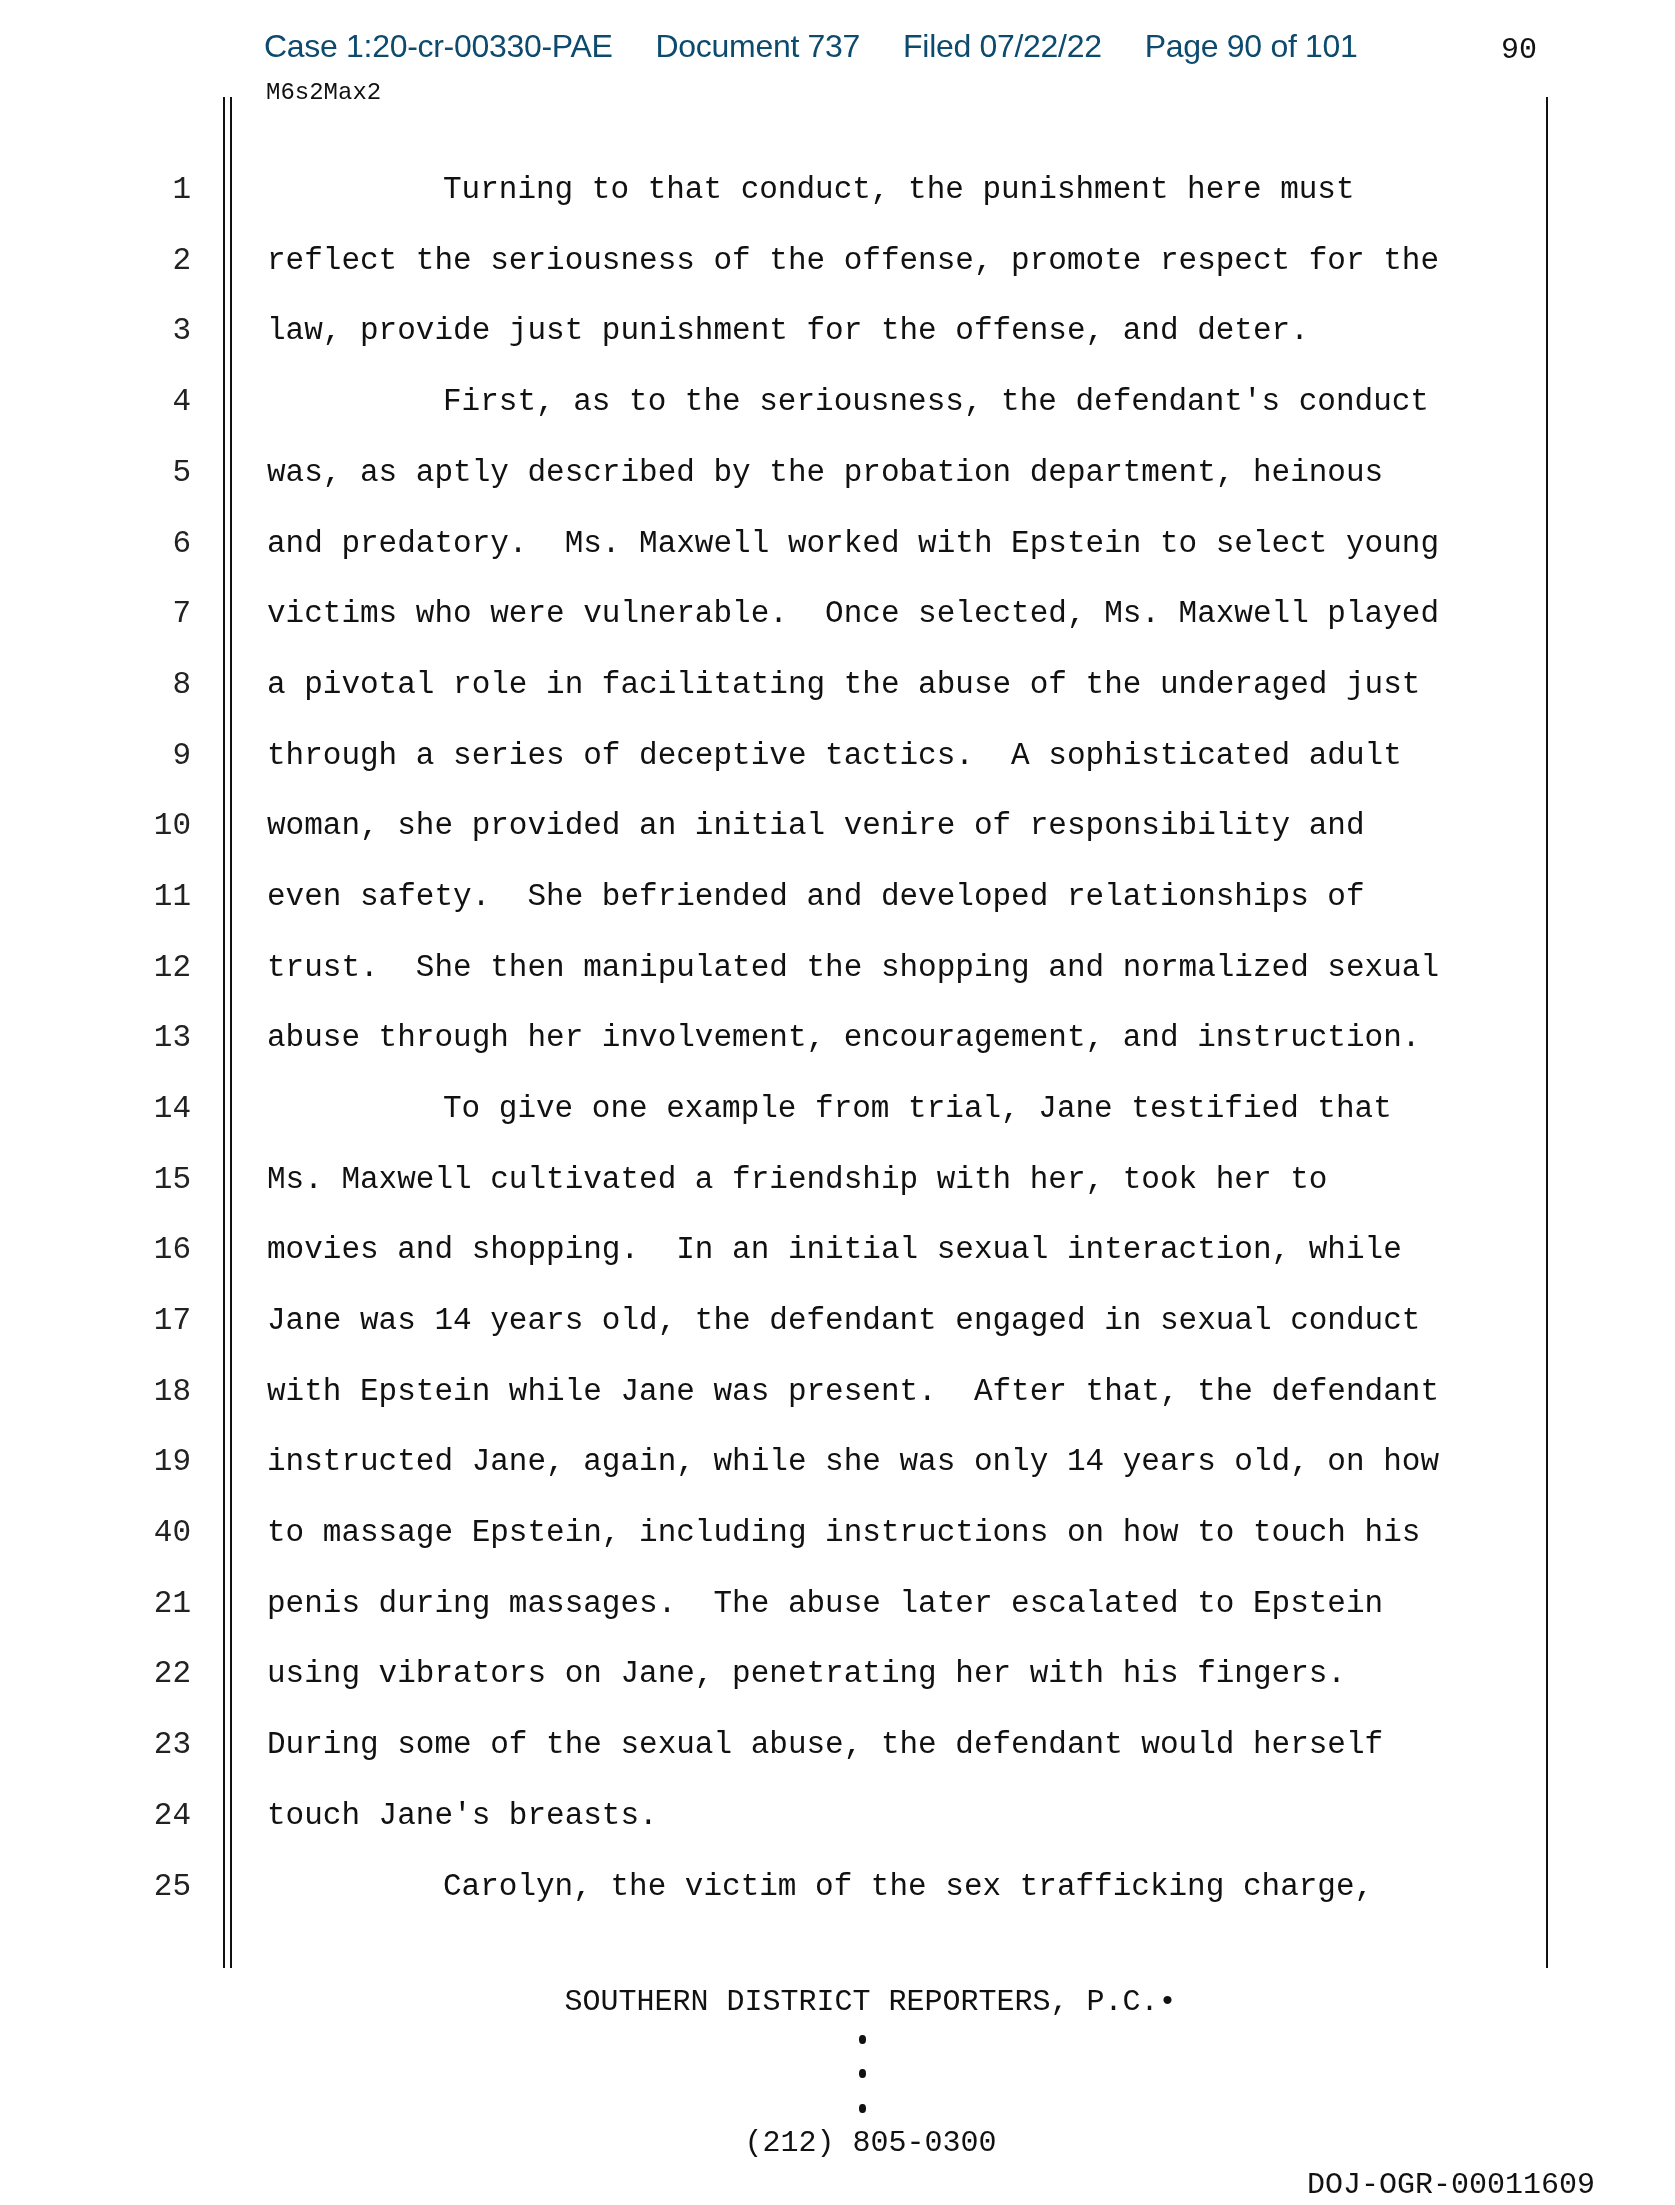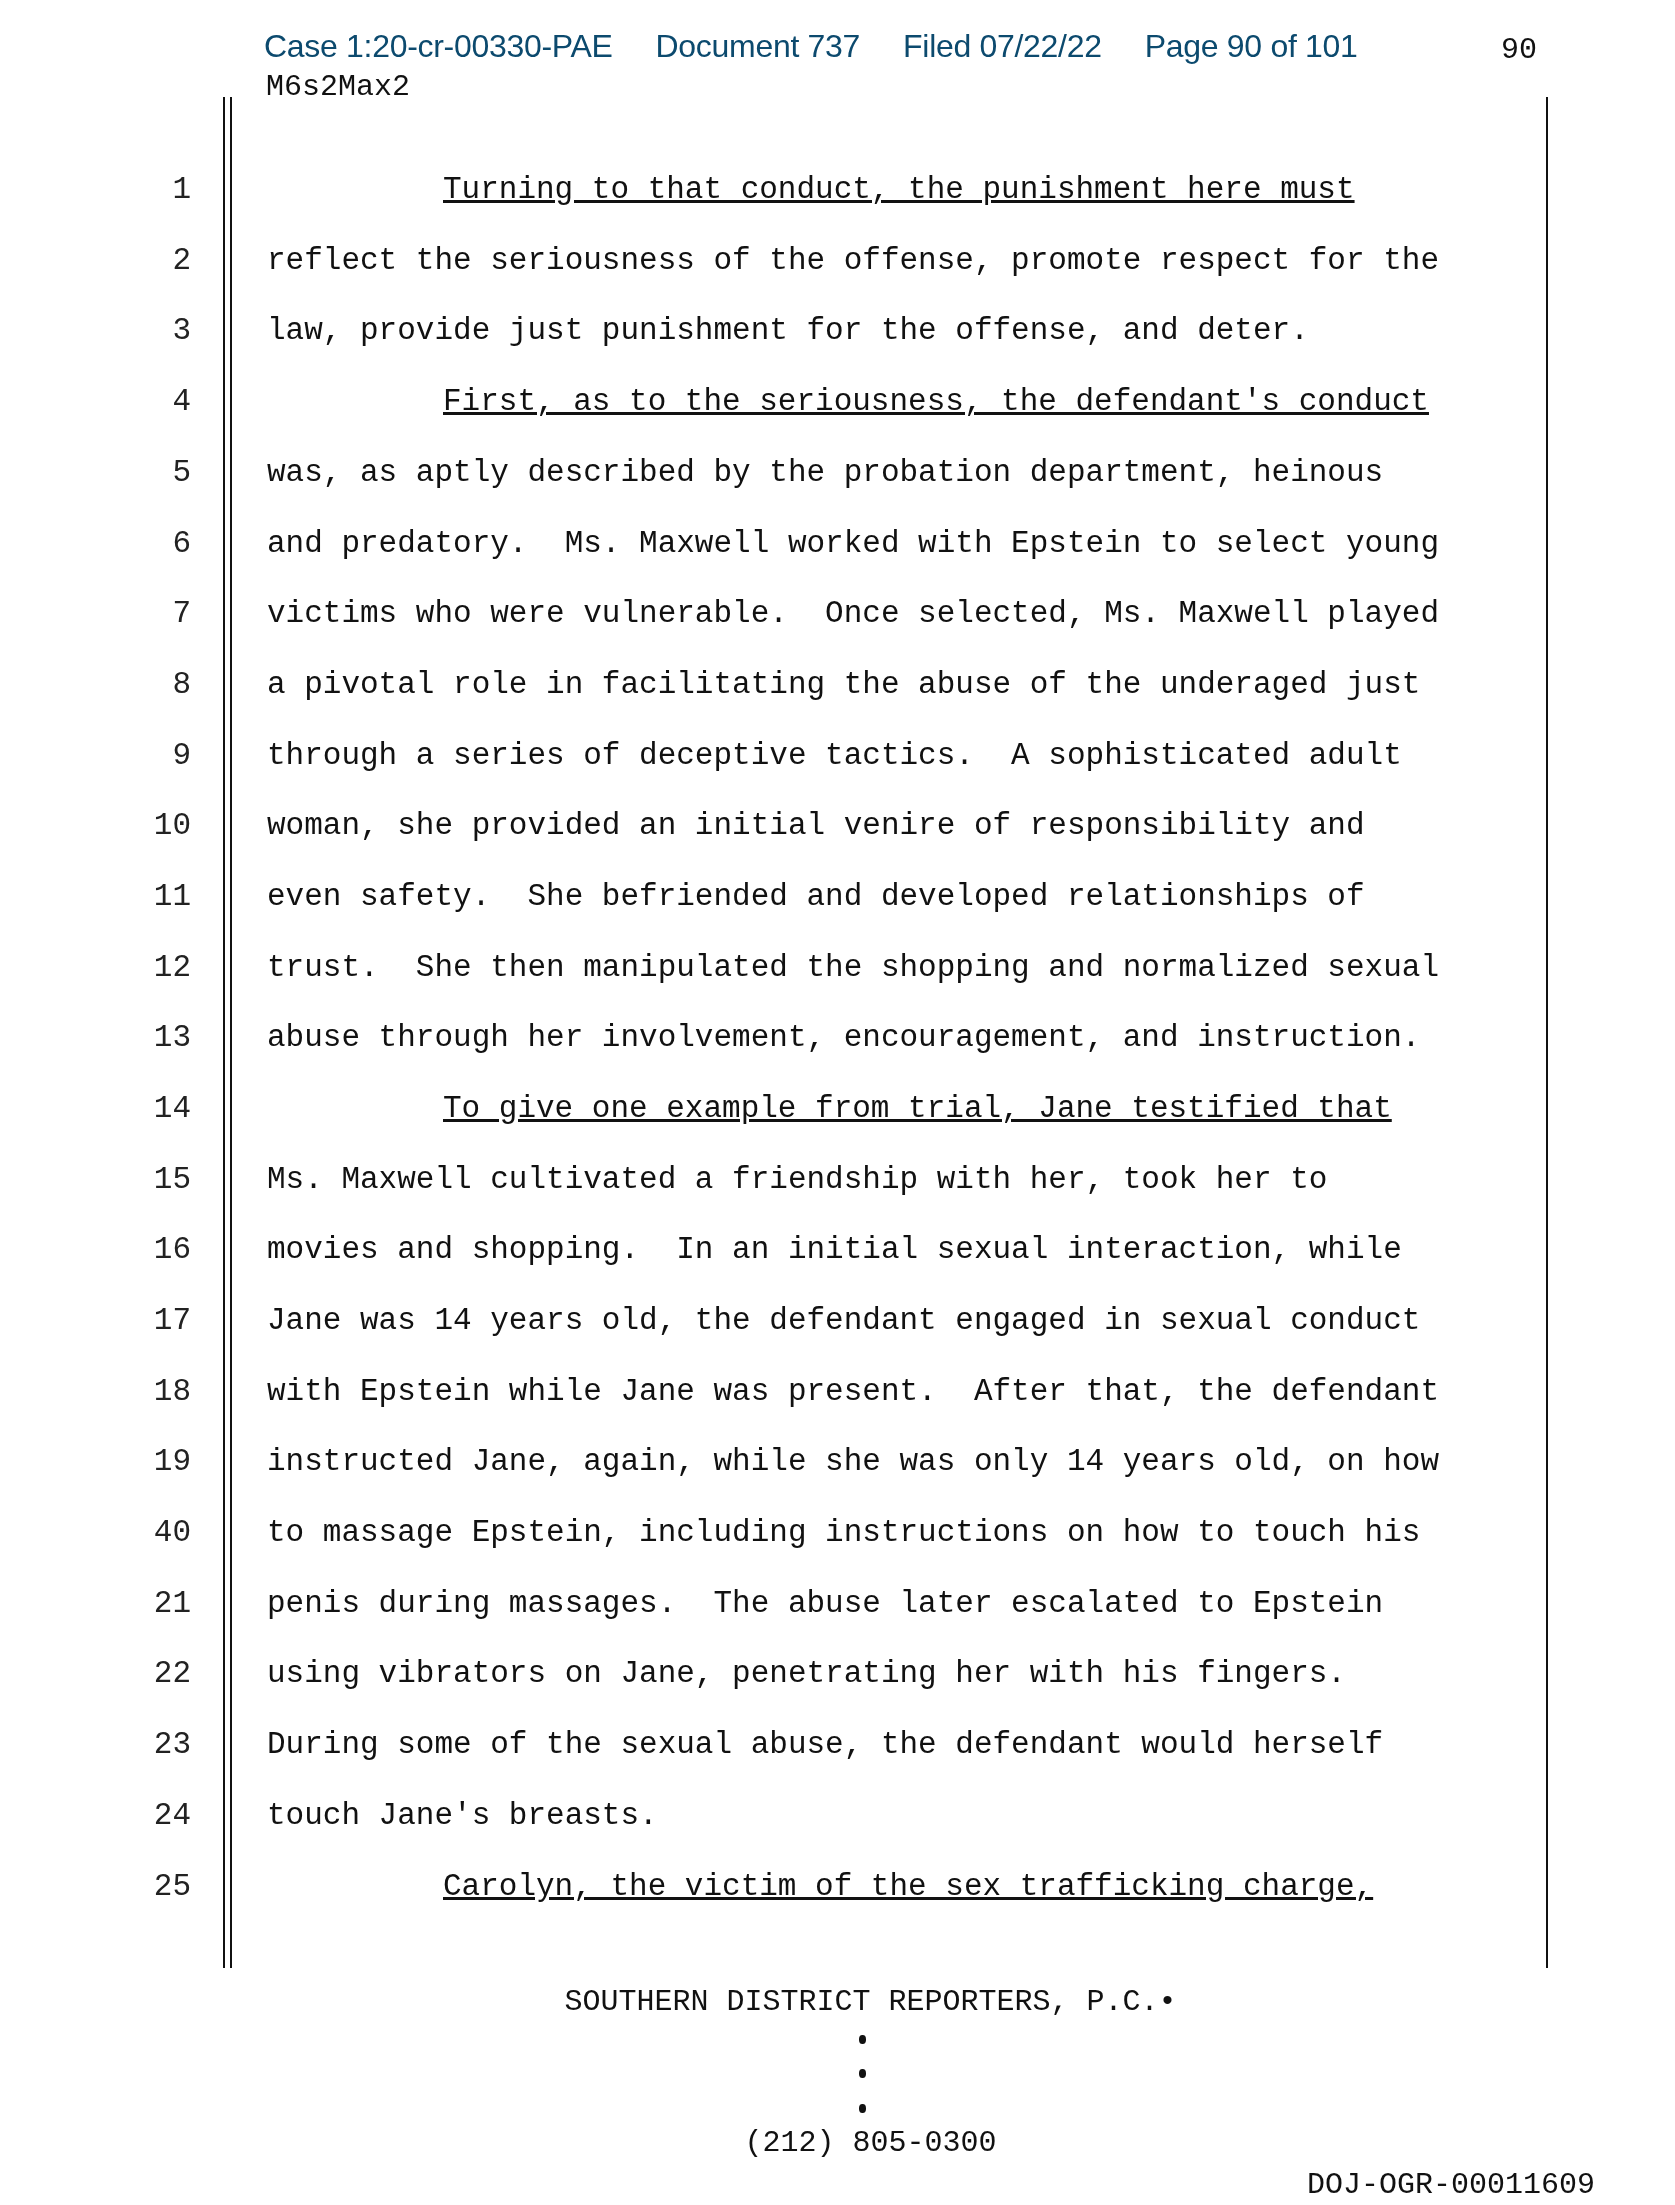--- a/index.html
+++ b/index.html
@@ -2,30 +2,30 @@
 <html style="font-size:10.5px"><head>
 <meta charset="utf-8">
 <style>
   html, body { margin: 0; padding: 0; background: #ffffff; }
   body { width: 1675px; height: 2205px; position: relative; overflow: hidden; }
   .mono { font-family: "Liberation Mono", "DejaVu Sans Mono", monospace; color: #111; }
   .sans { font-family: "Liberation Sans", "DejaVu Sans", sans-serif; }
   #stamp { position: absolute; top: 28px; left: 264px; font-size: 32px; color: #0c4a6e; white-space: nowrap; letter-spacing: -0.3px; }
   #stamp span { margin-right: 43px; }
   #pageno { position: absolute; top: 33px; left: 1469px; font-size: 30px; margin-left: 32px; }
-  #code { position: absolute; top: 70px; left: 266px; font-size: 30px; }
+  #code { position: absolute; top: 79px; left: 266px; font-size: 24px; }
   .vline { position: absolute; background: #111; width: 2px; }
   #vl1 { left: 223px; top: 97px; height: 1871px; }
   #vl2 { left: 230px; top: 97px; height: 1871px; }
   #vl3 { left: 1546px; top: 97px; height: 1871px; }
   #lines { position: absolute; left: 0; top: 0; }
   .row { position: absolute; left: 0; height: 39px; font-size: 31px; white-space: pre; }
   .num { position: absolute; left: 125px; width: 66px; text-align: right; color: #222; }
   .txt { position: absolute; left: 267px; }
-  .txt.indent { left: 443px; text-decoration: underline; }
+  .txt.indent { left: 443px; }
   #footer-name { position: absolute; top: 1985px; left: 0; width: 1741px; text-align: center; font-size: 30px; white-space: pre; }
   .dot { position: absolute; left: 859px; width: 6.6px; height: 8.5px; background: #111; border-radius: 50%; }
   #phone { position: absolute; top: 2126px; left: 0; width: 1741px; text-align: center; font-size: 30px; }
   #bates { position: absolute; top: 2168px; left: 1307px; font-size: 30px; }
 </style>
 </head>
 <body>
 
 <div id="stamp" class="sans">
   <span>Case 1:20-cr-00330-PAE</span><span>Document 737</span><span>Filed 07/22/22</span><span>Page 90 of 101</span>

